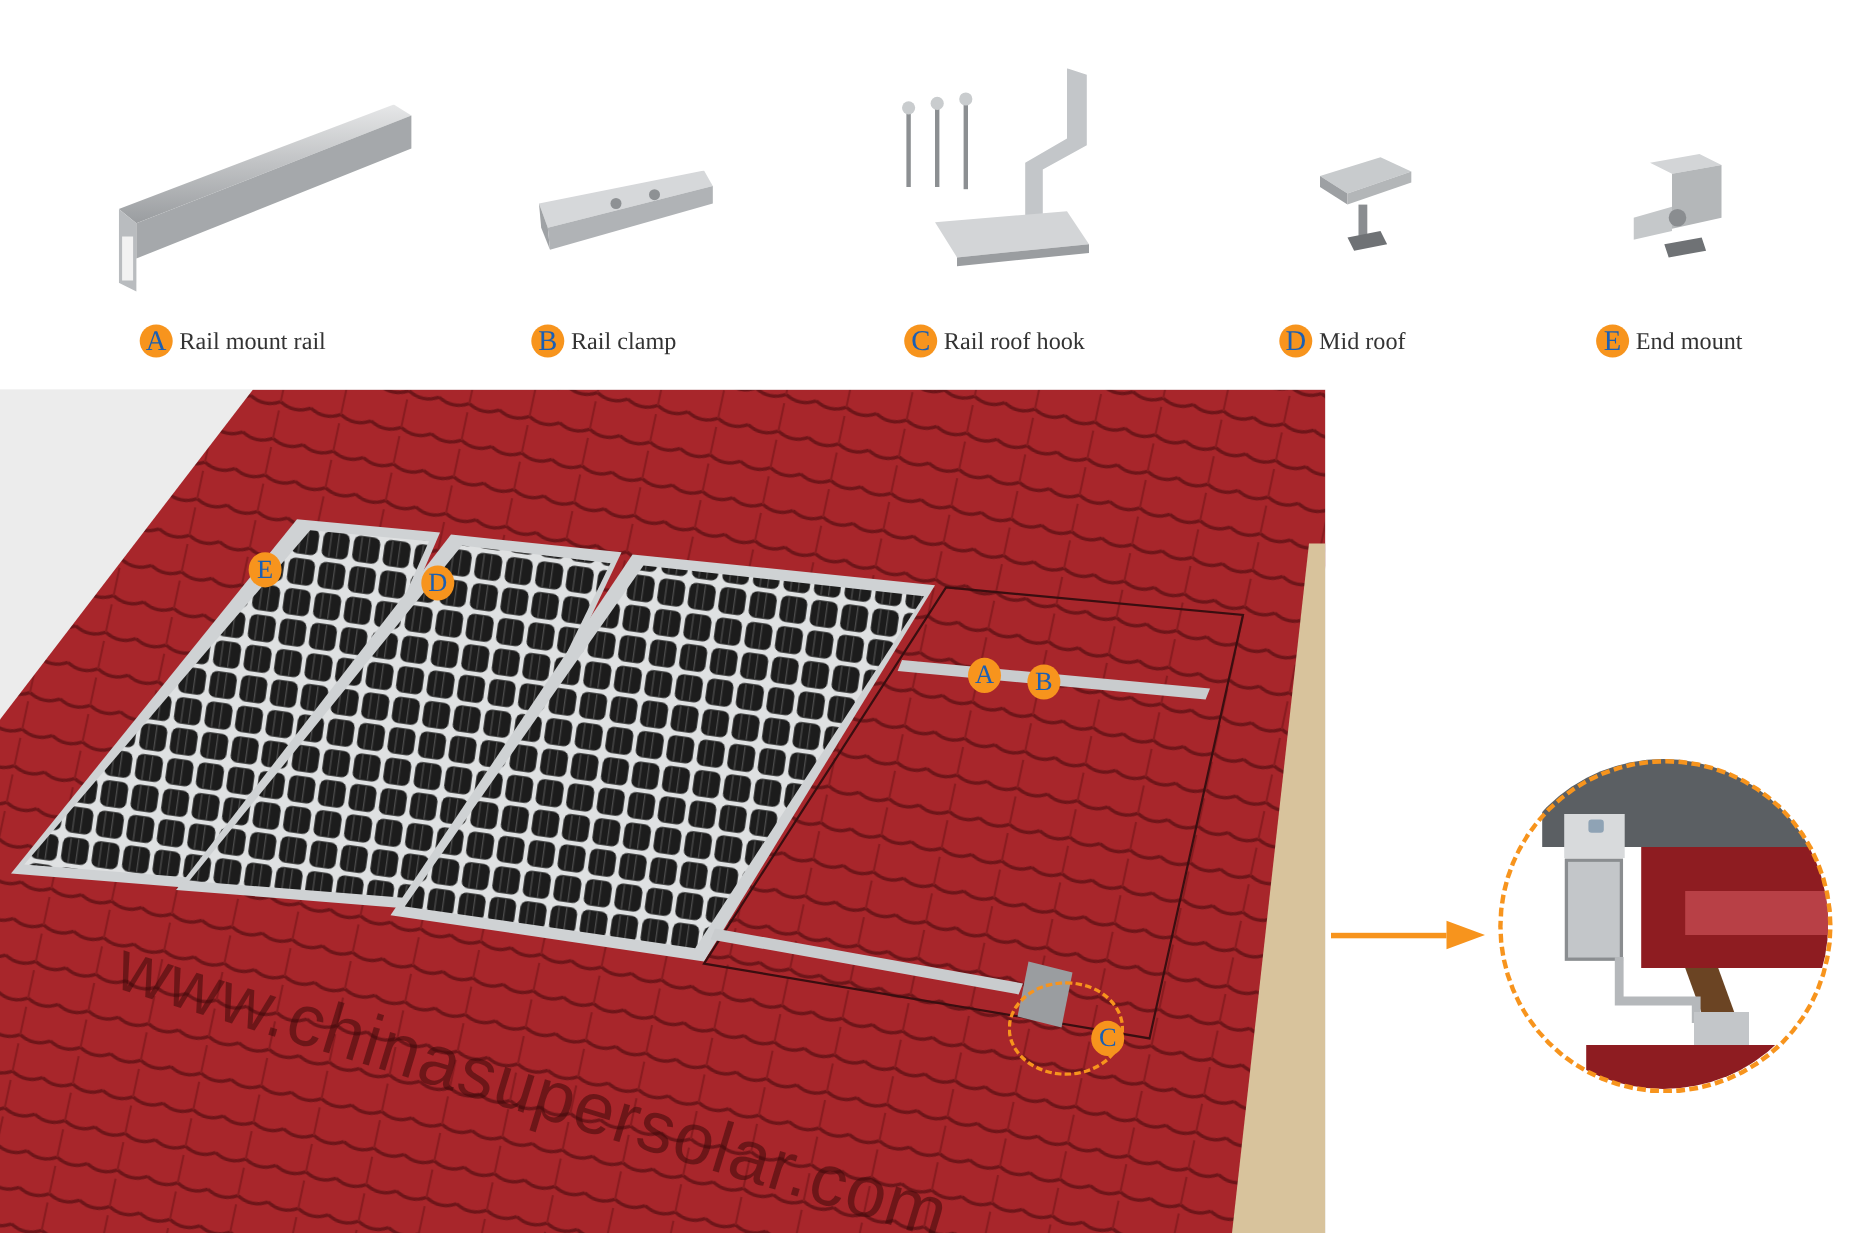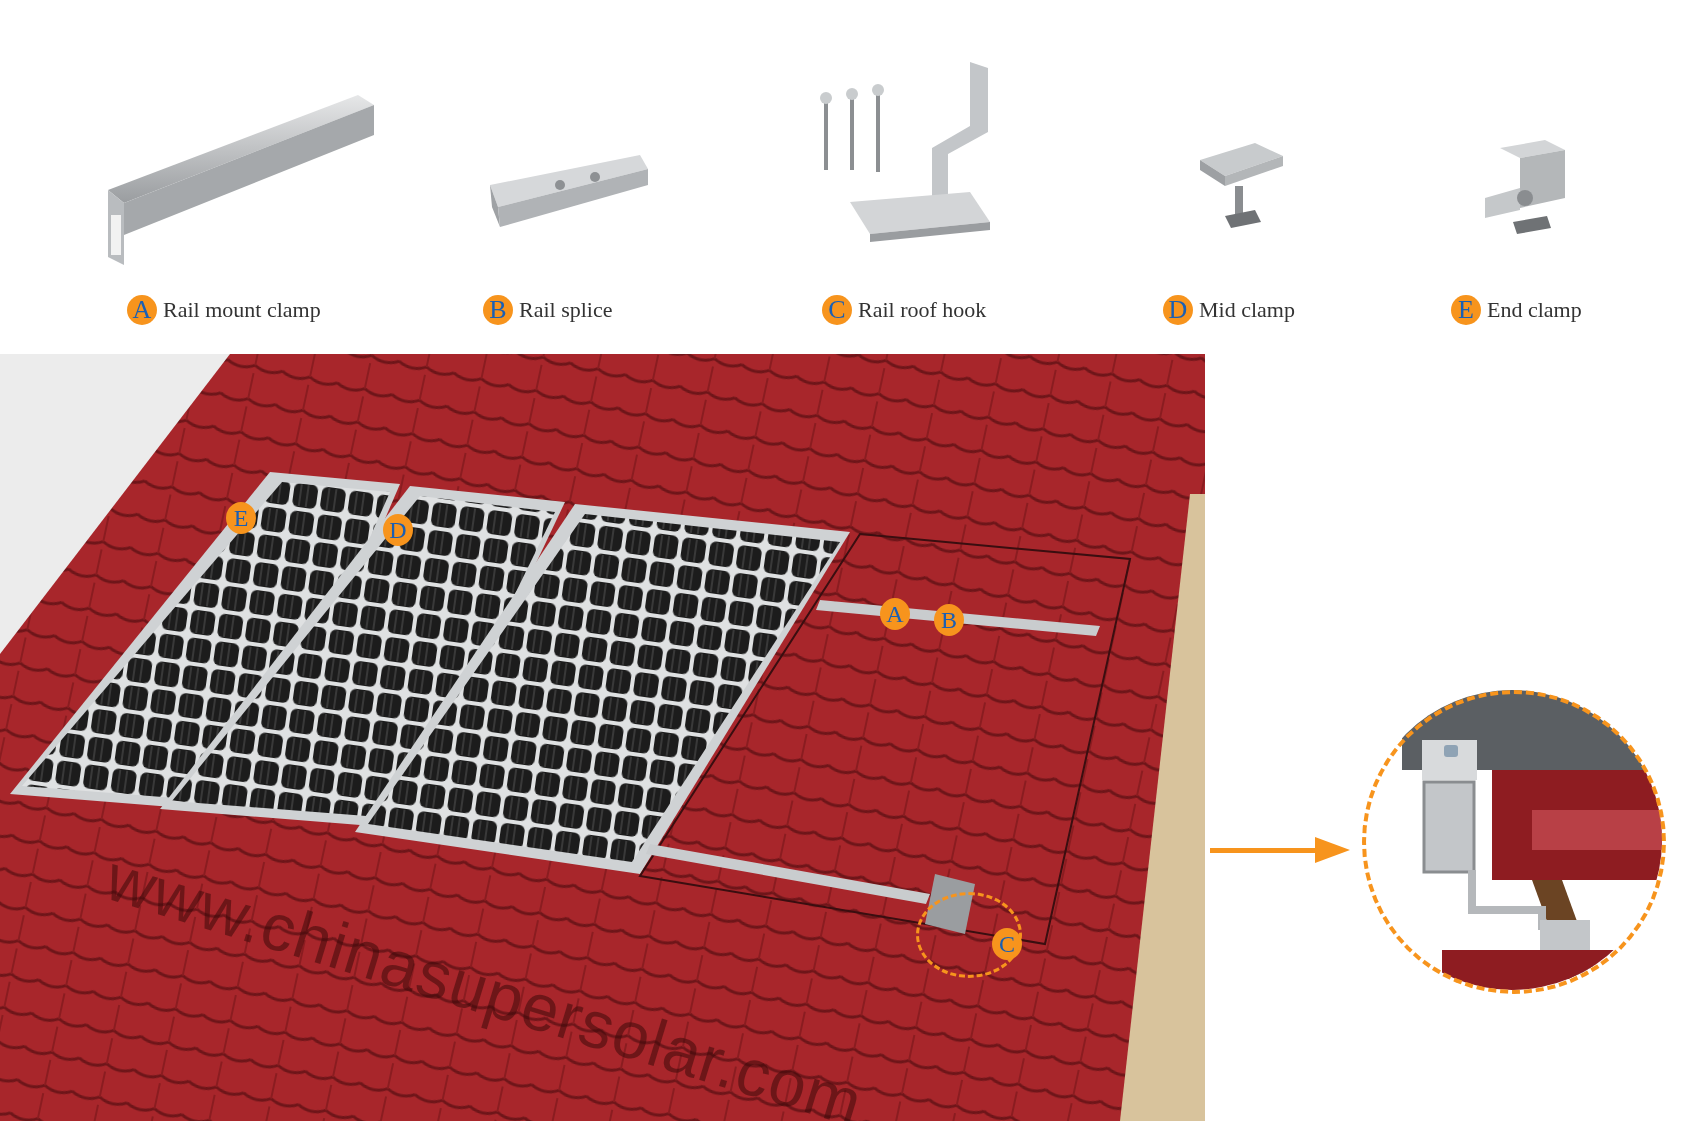--- a/index.html
+++ b/index.html
@@ -26,33 +26,33 @@
           <stop offset="1" stop-color="#9a9da0"></stop>
         </linearGradient>
       </defs>
     <polygon points="0,95 250,0 266,10 16,108" fill="url(#alu)"></polygon>
     <polygon points="0,95 16,108 16,170 0,162" fill="#b9bcbf"></polygon>
     <polygon points="16,108 266,10 266,40 16,140" fill="#a5a8ab"></polygon>
     <rect x="3" y="120" width="10" height="40" fill="#f2f2f2"></rect>
   </svg>
   <div class="part-label" style="left:127px;top:295px">
     <span class="badge">A</span>
-    <span>Rail mount clamp</span>
+    <span>Rail mount rail</span>
   </div>
 
   <svg class="part" style="left:490px;top:155px" width="160" height="75" viewBox="0 0 160 75">
     <polygon points="0,30 150,0 158,14 8,52" fill="#d6d8da"></polygon>
     <polygon points="0,30 8,52 10,72 2,52" fill="#9fa2a5"></polygon>
     <polygon points="8,52 158,14 158,30 10,72" fill="#b0b3b6"></polygon>
     <circle cx="70" cy="30" r="5" fill="#8e9194"></circle>
       <circle cx="105" cy="22" r="5" fill="#8e9194"></circle>
   </svg>
   <div class="part-label" style="left:483px;top:295px">
     <span class="badge">B</span>
-    <span>Rail splice</span>
+    <span>Rail clamp</span>
   </div>
 
   <svg class="part" style="left:820px;top:62px" width="190" height="200" viewBox="0 0 190 200">
     <g fill="#8c8f92">
         <rect x="4" y="38" width="4" height="70"></rect>
         <rect x="30" y="34" width="4" height="74"></rect>
         <rect x="56" y="30" width="4" height="80"></rect>
       </g>
     <g fill="#c9ccce">
         <circle cx="6" cy="36" r="6"></circle>
@@ -70,33 +70,33 @@
 
   <svg class="part" style="left:1195px;top:138px" width="95" height="95" viewBox="0 0 95 95">
     <polygon points="5,22 60,5 88,18 30,38" fill="#c8cbcd"></polygon>
     <polygon points="5,22 30,38 30,48 5,32" fill="#9da0a3"></polygon>
     <polygon points="30,38 88,18 88,28 30,48" fill="#b3b6b8"></polygon>
     <rect x="40" y="48" width="8" height="32" fill="#8a8d90"></rect>
     <polygon points="30,78 60,72 66,84 36,90" fill="#6f7275"></polygon>
   </svg>
   <div class="part-label" style="left:1163px;top:295px">
     <span class="badge">D</span>
-    <span>Mid clamp</span>
+    <span>Mid roof</span>
   </div>
 
   <svg class="part" style="left:1485px;top:138px" width="90" height="100" viewBox="0 0 90 100">
     <polygon points="15,10 60,2 80,12 35,20" fill="#d3d5d7"></polygon>
     <polygon points="35,20 80,12 80,60 35,70" fill="#b4b7b9"></polygon>
     <polygon points="0,60 35,50 35,72 0,80" fill="#c5c8ca"></polygon>
     <circle cx="40" cy="60" r="8" fill="#8a8d90"></circle>
     <polygon points="28,84 62,78 66,90 32,96" fill="#6f7275"></polygon>
   </svg>
   <div class="part-label" style="left:1451px;top:295px">
     <span class="badge">E</span>
-    <span>End clamp</span>
+    <span>End mount</span>
   </div>
 </div>
 
 <div class="scene">
   <svg width="1205" height="767" viewBox="0 0 1205 767" style="position:absolute;left:0;top:0">
     <defs>
       <pattern id="tiles" width="56" height="34" patternUnits="userSpaceOnUse" patternTransform="rotate(12)">
         <rect width="56" height="34" fill="#a8262b"></rect>
         <path d="M0 26 Q14 34 28 26 Q42 34 56 26" stroke="#6e1519" stroke-width="3" fill="none"></path>
         <path d="M28 0 L28 26" stroke="#8a1c20" stroke-width="2"></path>

